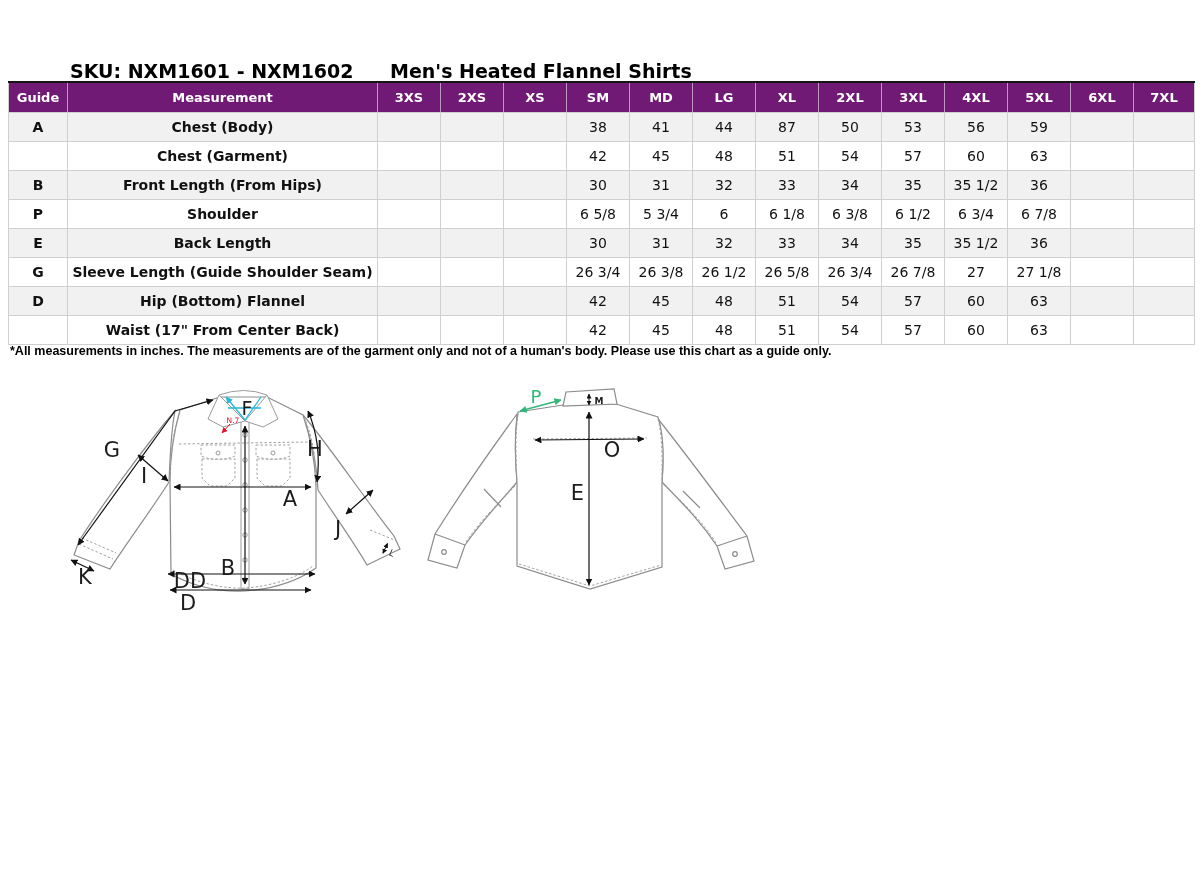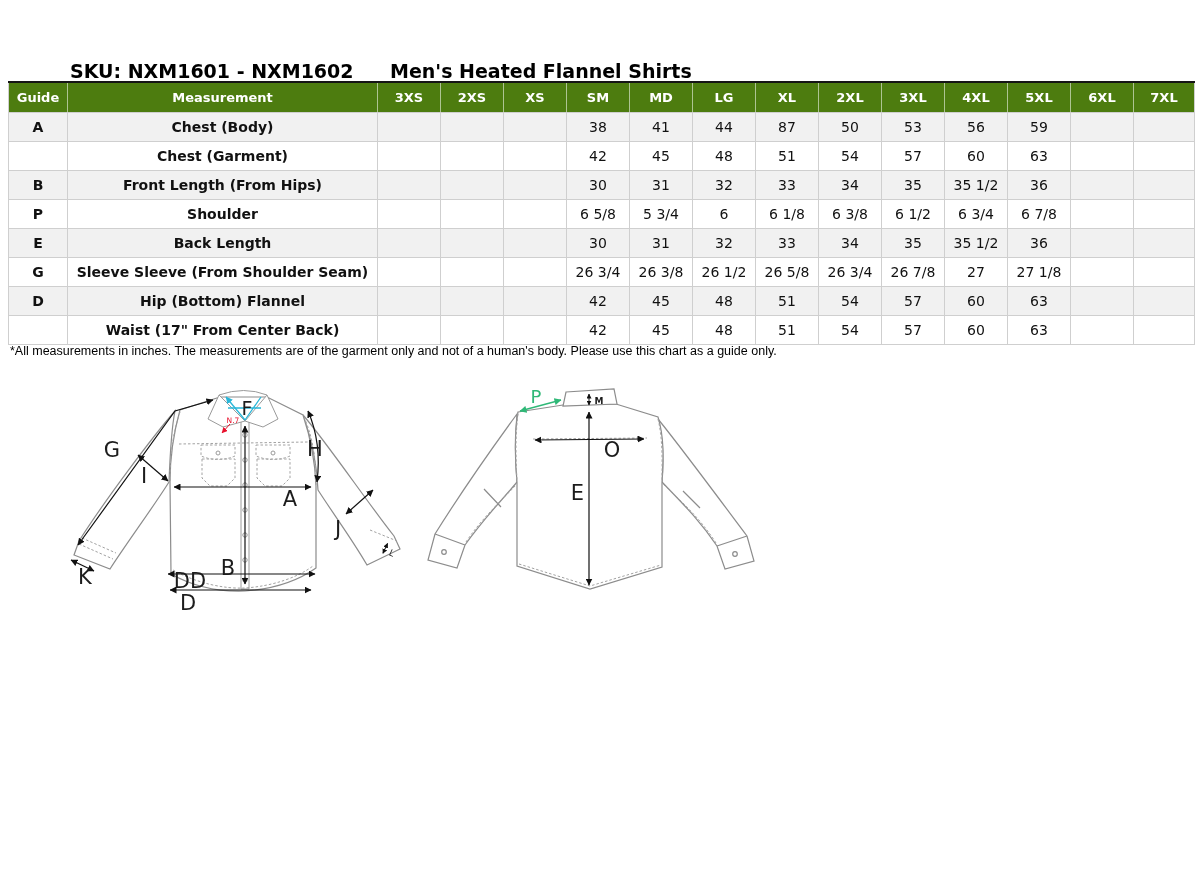--- a/index.html
+++ b/index.html
@@ -3,31 +3,31 @@
 <meta charset="utf-8">
 <style>
   html,body{margin:0;padding:0;background:#fff;}
   .page{position:relative;width:1200px;height:878px;background:#fff;overflow:hidden;
         font-family:"DejaVu Sans",sans-serif;color:#111;}
   .title{position:absolute;top:60px;font-size:19px;font-weight:bold;color:#000;white-space:nowrap;}
   .title-sku{left:70px;}
   .title-product{left:390px;text-align:right;}
   table.size-chart{position:absolute;left:8px;top:81px;width:1186px;border-collapse:collapse;
         table-layout:fixed;font-family:"DejaVu Sans",sans-serif;}
-  table.size-chart th{background:#4d7c0f;color:#fff;font-size:13px;font-weight:bold;height:29px;
+  table.size-chart th{background:#701a75;color:#fff;font-size:13px;font-weight:bold;height:29px;
         border-top:2px solid #151515;border-bottom:1px solid #cfcfcf;
         border-left:1px solid rgba(255,255,255,.55);padding:0;text-align:center;}
   table.size-chart th:first-child{border-left:1px solid #cfcfcf;}
   table.size-chart th:last-child{border-right:1px solid #cfcfcf;}
   table.size-chart td{border:1px solid #cfcfcf;height:28px;padding:0;text-align:center;
         font-size:14px;color:#111;background:#fff;white-space:nowrap;}
   table.size-chart tr.alt td{background:#f1f1f1;}
   table.size-chart td.guide,table.size-chart td.meas{font-weight:bold;}
   .footnote{position:absolute;left:10px;top:344px;font-family:"Liberation Sans",sans-serif;
-        font-size:12.5px;font-weight:normal;color:#000;white-space:nowrap;}
+        font-size:12.5px;font-weight:bold;color:#000;white-space:nowrap;}
   .svg-front{position:absolute;left:58px;top:378px;}
   .svg-back{position:absolute;left:420px;top:378px;}
   .lbl{font-family:"DejaVu Sans",sans-serif;fill:#1c1c1c;}
 </style>
 </head>
 <body>
 
 <div class="page">
 
   <div class="title title-sku">SKU: NXM1601 - NXM1602</div>
@@ -151,21 +151,21 @@
           <td>33</td>
           <td>34</td>
           <td>35</td>
           <td>35 1/2</td>
           <td>36</td>
           <td></td>
           <td></td>
         </tr>
         <tr>
           <td class="guide">G</td>
-          <td class="meas">Sleeve Sleeve (From Shoulder Seam)</td>
+          <td class="meas">Sleeve Length (Guide Shoulder Seam)</td>
           <td></td>
           <td></td>
           <td></td>
           <td>26 3/4</td>
           <td>26 3/8</td>
           <td>26 1/2</td>
           <td>26 5/8</td>
           <td>26 3/4</td>
           <td>26 7/8</td>
           <td>27</td>

